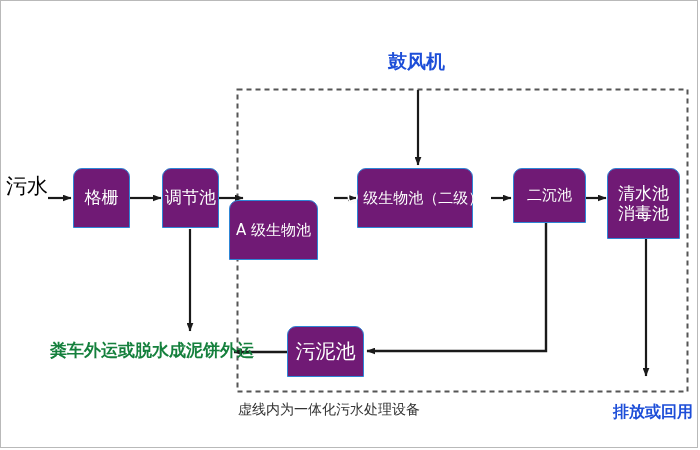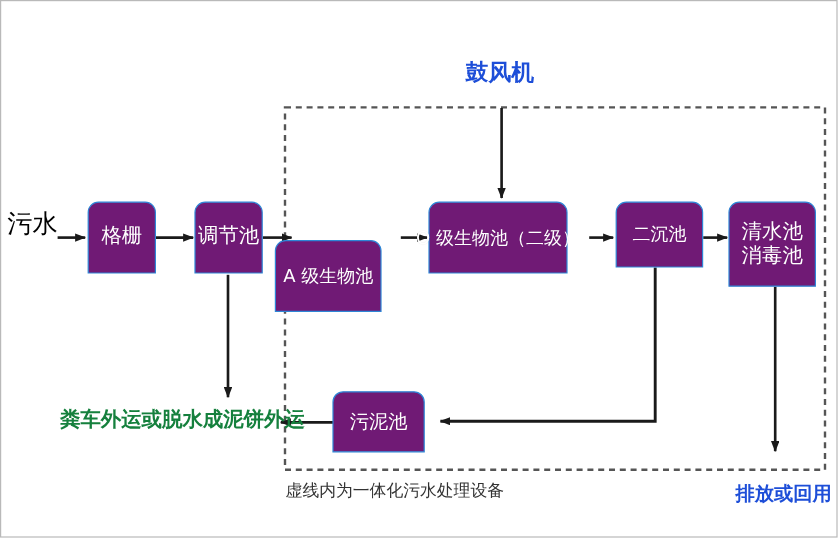--- a/index.html
+++ b/index.html
@@ -113,21 +113,21 @@
 
   <div class="node" style="left:513px; top:168px; width:73px; height:55px; font-size:15px;align-items:center;">
     <span>二沉池</span>
   </div>
 
   <div class="node" style="left:607px; top:168px; width:73px; height:71px; font-size:17px; flex-direction:column;">
     <span>清水池</span>
     <span>消毒池</span>
   </div>
 
-  <div class="node" style="left:277px; top:326px; width:77px; height:51px; font-size:16px;">
+  <div class="node" style="left:287px; top:326px; width:77px; height:51px; font-size:20px;">
     <span>污泥池</span>
   </div>
 
   <div class="plain-label lbl-black" style="left:6px; top:176px; font-size:21px;">污水</div>
 
   <div class="plain-label lbl-blue" style="left:388px; top:52px; font-size:19px; font-weight:700;">鼓风机</div>
 
   <div class="plain-label lbl-violet" style="left:50px; top:342px; font-size:17px; font-weight:700;">粪车外运或脱水成泥饼外运</div>
 
   <div class="plain-label lbl-blue" style="left:613px; top:404px; font-size:16px; font-weight:700;">排放或回用</div>

